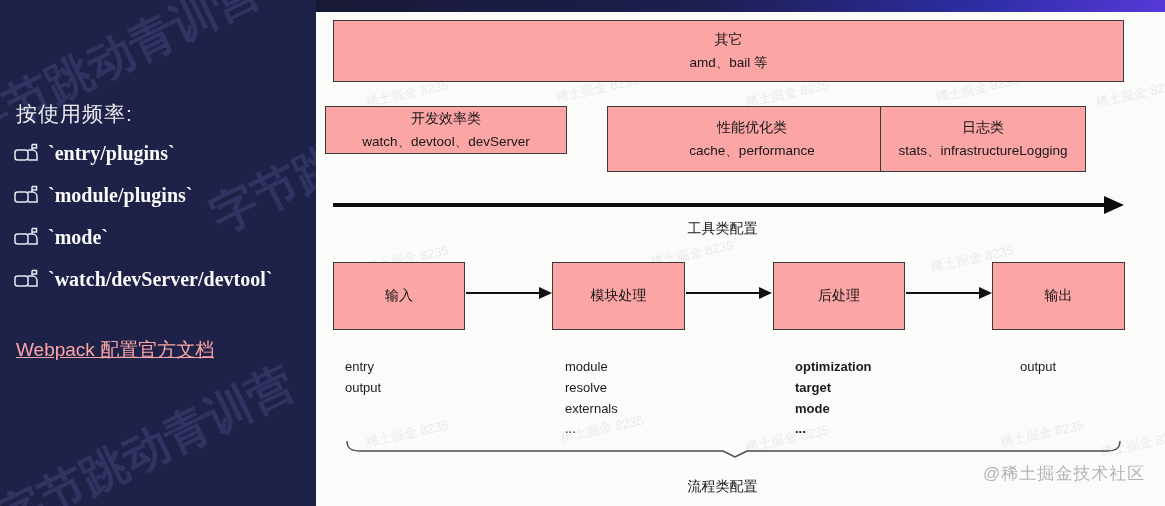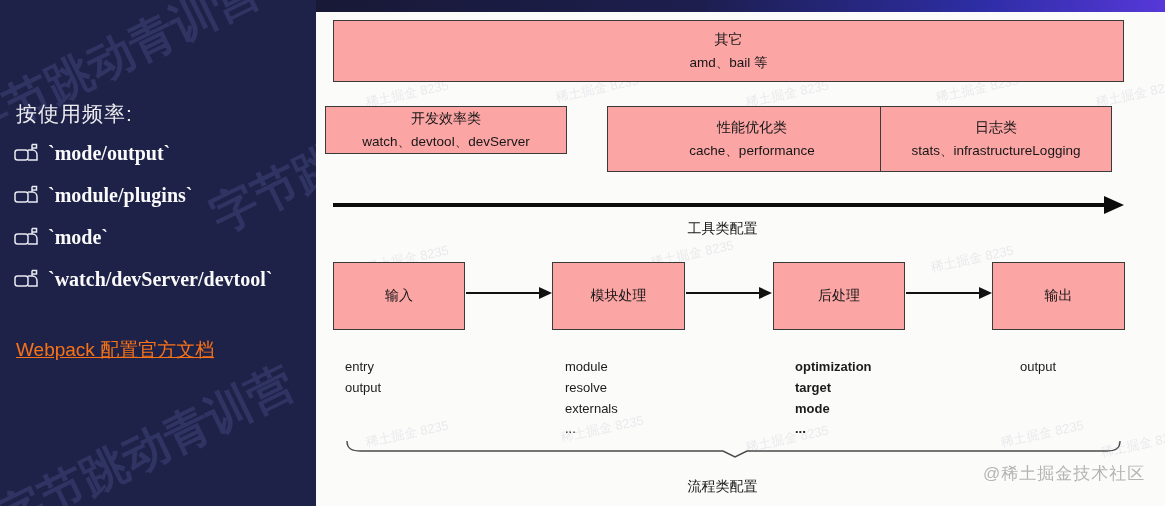--- a/index.html
+++ b/index.html
@@ -30,21 +30,21 @@
     display:flex; align-items:flex-start; gap:10px;
     margin-bottom:15px; color:#fafafa;
   }
   .sb-item .txt {
     font-family:"Liberation Serif", serif; font-weight:600;
     font-size:20px; line-height:1.35; word-break:break-all;
   }
   .mailbox { flex:0 0 auto; margin-top:3px; }
   .sb-link {
     position:absolute; left:16px; top:337px;
-    font-size:19px; color:#f97316; text-decoration:underline; cursor:pointer;
+    font-size:19px; color:#fca5a5; text-decoration:underline; cursor:pointer;
   }
 
   
   .top-strip {
     position:absolute; left:316px; top:0; width:849px; height:12px;
     background:linear-gradient(90deg,#181936 0%,#1d1e4e 45%,#2d2da4 78%,#5638d8 100%);
   }
 
   
   .panel { position:absolute; left:316px; top:12px; width:849px; height:494px; background:#fbfbfa; }
@@ -57,21 +57,21 @@
     position:absolute; border:1.5px solid #3a3a3a; background:#fca5a5;
     display:flex; flex-direction:column; align-items:center; justify-content:center;
     gap:5px; color:#161616; text-align:center;
   }
   .dbox .t1 { font-size:14px; }
   .dbox .t2 { font-size:13.5px; }
 
   .misc-box { left:333px; top:20px; width:791px; height:62px; }
   .cat1 { left:325px; top:106px; width:242px; height:48px; }
   .cat2 { left:607px; top:106px; width:290px; height:66px; }
-  .cat3 { left:880px; top:106px; width:232px; height:66px; }
+  .cat3 { left:880px; top:106px; width:206px; height:66px; }
 
   .main-arrow-line { position:absolute; left:333px; top:203px; width:773px; height:4px; background:#0c0c0c; }
   .main-arrow-head {
     position:absolute; left:1104px; top:196px; width:0; height:0;
     border-left:20px solid #0c0c0c; border-top:9px solid transparent; border-bottom:9px solid transparent;
   }
   .axis-label {
     position:absolute; left:333px; width:779px; text-align:center;
     font-size:14px; color:#161616;
   }
@@ -114,21 +114,21 @@
     <div class="sb-heading">按使用频率:</div>
 
     <ul class="sb-list">
       <li class="sb-item">
         <svg class="mailbox" width="24" height="19" viewBox="0 0 24 19" fill="none" stroke="#e9e9f2" stroke-width="1.5">
           <rect x="1" y="7" width="13" height="10" rx="2.5"></rect>
           <path d="M14 7 h4.5 a4.5 5 0 0 1 4.5 5 v5 h-9"></path>
           <line x1="18" y1="7" x2="18" y2="1.5"></line>
           <path d="M18 1.5 h4.5 v3.5 h-4.5"></path>
         </svg>
-        <span class="txt">`mode/output`</span>
+        <span class="txt">`entry/plugins`</span>
       </li>
       <li class="sb-item">
         <svg class="mailbox" width="24" height="19" viewBox="0 0 24 19" fill="none" stroke="#e9e9f2" stroke-width="1.5">
           <rect x="1" y="7" width="13" height="10" rx="2.5"></rect>
           <path d="M14 7 h4.5 a4.5 5 0 0 1 4.5 5 v5 h-9"></path>
           <line x1="18" y1="7" x2="18" y2="1.5"></line>
           <path d="M18 1.5 h4.5 v3.5 h-4.5"></path>
         </svg>
         <span class="txt">`module/plugins`</span>
       </li>

